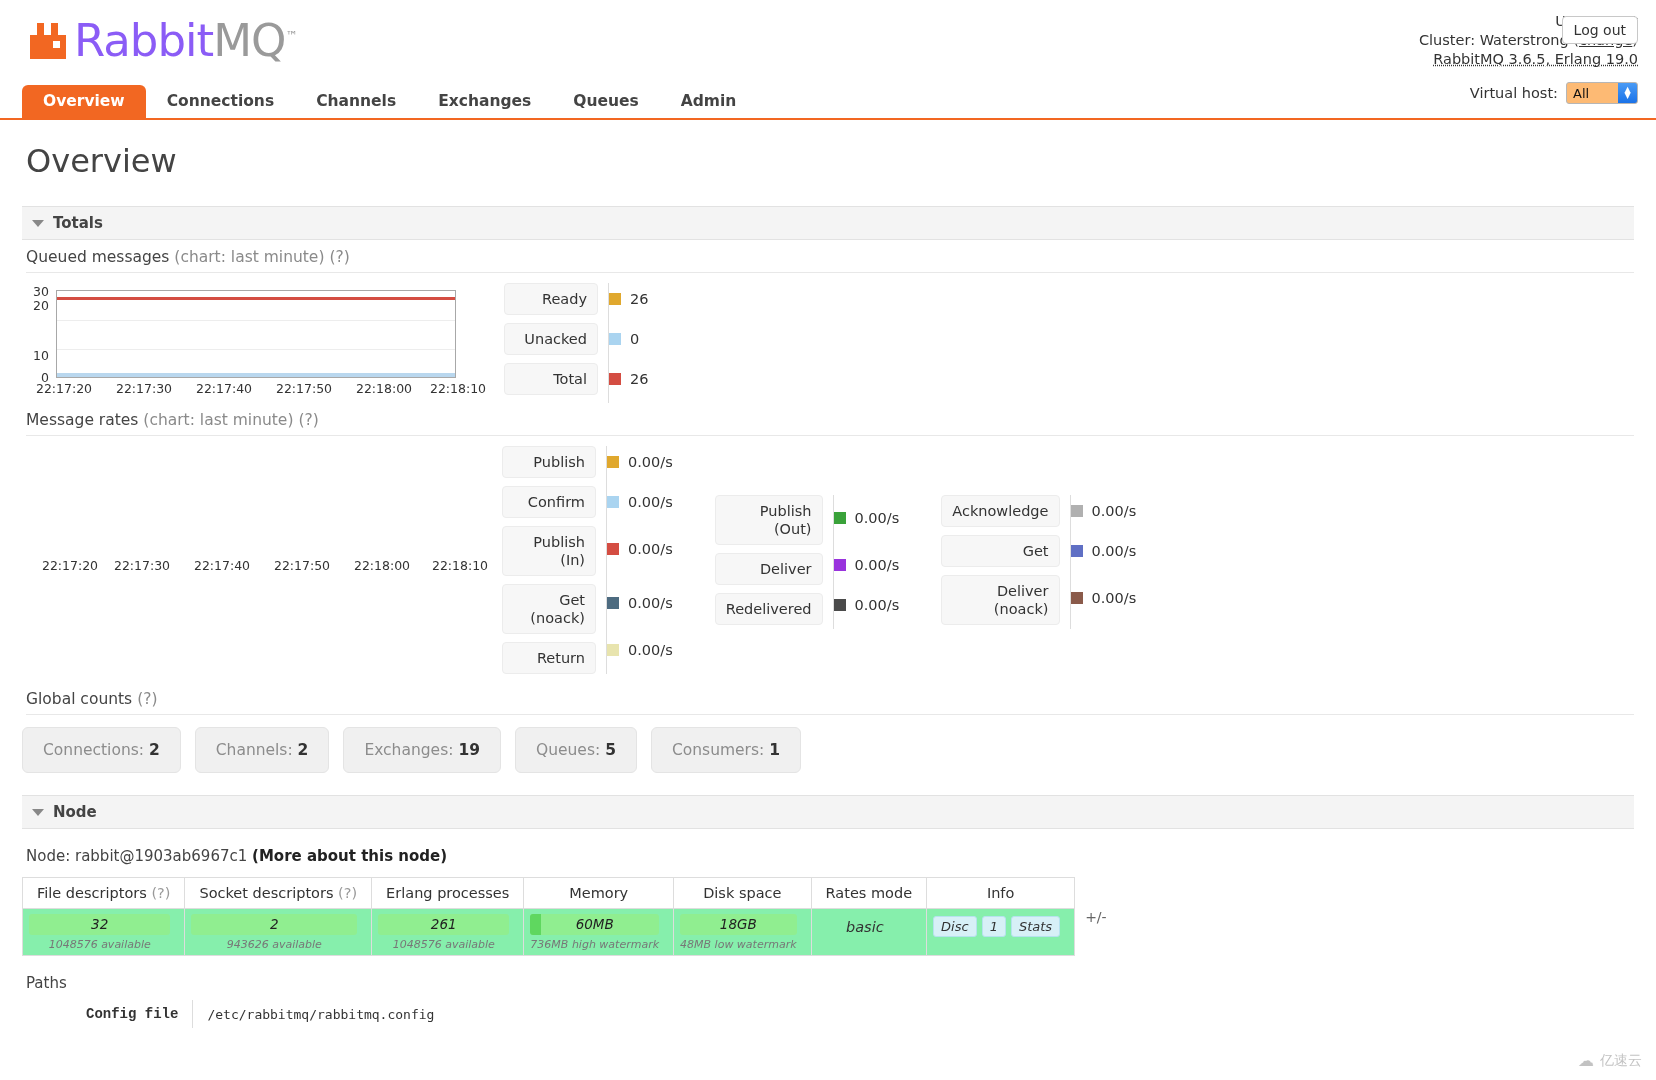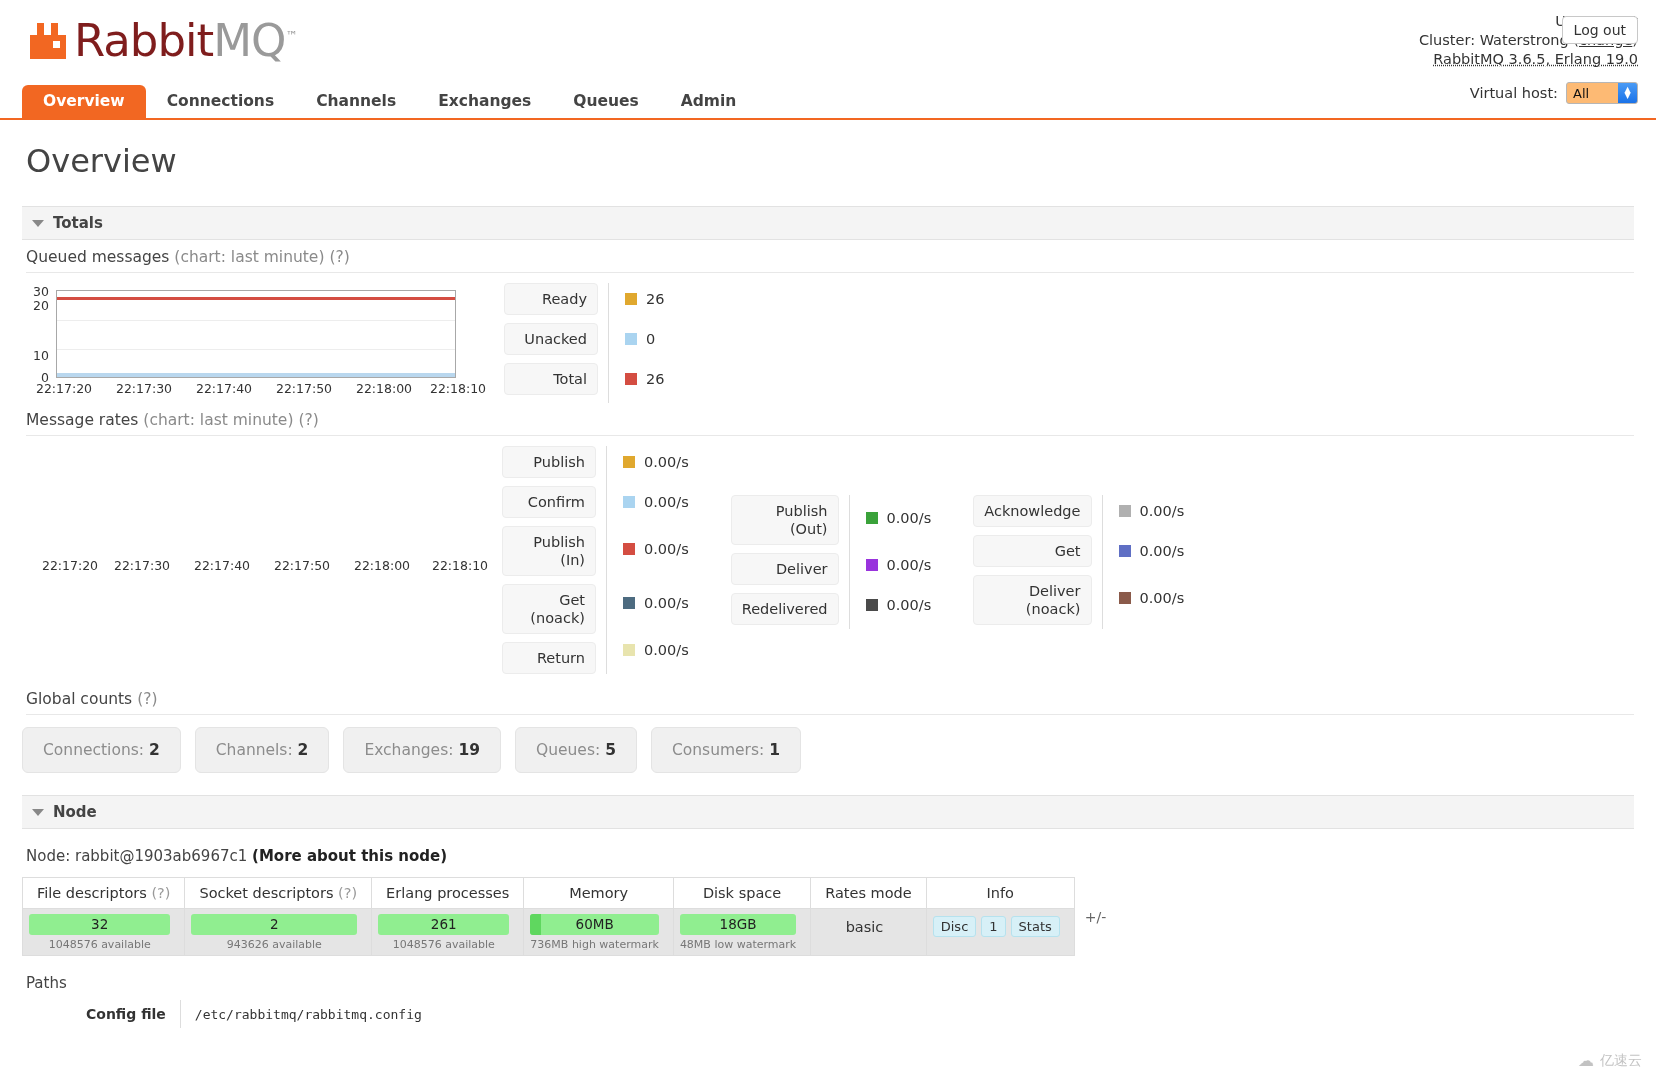--- a/index.html
+++ b/index.html
@@ -29,21 +29,21 @@
     margin-right: 4px;
   }
   .logo-mark svg { display:block; }
   .logo-text {
     font-size: 45px;
     line-height: 44px;
     font-weight: 400;
     letter-spacing: -1px;
     font-family: "DejaVu Sans", "Liberation Sans", sans-serif;
   }
-  .logo-rabbit { color: #7f1d1d; }
+  .logo-rabbit { color: #8b5cf6; }
   .logo-mq { color: #9a9a9a; }
   .logo-tm { font-size: 12px; color: #9a9a9a; vertical-align: super; }
 
   #user-info {
     position: absolute;
     right: 18px; top: 12px;
     text-align: right;
     font-size: 14.5px;
     line-height: 19px;
     color: #333;
@@ -182,21 +182,20 @@
     margin-top: 3px;
   }
   .xtick { position: absolute; transform: translateX(-50%); white-space: nowrap; }
 
   
   .legend-group { display: flex; align-items: flex-start; }
   .legend-labels { display: flex; flex-direction: column; }
   .legend-vals {
     display: flex; flex-direction: column;
     border-left: 1px solid #ddd;
-    padding-left: 16px;
     margin-left: 10px;
   }
   .lbl-pill {
     background: #f7f7f7;
     border: 1px solid #ececec;
     border-radius: 4px;
     font-size: 14.5px;
     color: #333;
     text-align: right;
     padding: 6px 10px;
@@ -248,23 +247,24 @@
     border: 1px solid #ddd;
     padding: 7px 14px;
     background: #fff;
     text-align: center;
     white-space: nowrap;
   }
   table.node-table th .q { color: #999; }
   table.node-table td {
     border: 1px solid #ddd;
     padding: 5px 14px 4px 6px;
-    background: #e5e5e5;
+    background: #86efac;
     text-align: center;
     vertical-align: top;
+    font-style: italic;
   }
   .bar {
     position: relative;
     background: #90ee90;
     border-radius: 3px;
     height: 21px;
     line-height: 21px;
     font-size: 13.5px;
     color: #222;
     text-align: center;
@@ -309,20 +309,21 @@
     font-size: 14px;
     margin-left: 4px;
   }
   table.paths-table th {
     text-align: center;
     font-weight: bold;
     color: #333;
     padding: 6px 14px 6px 60px;
     border-right: 1px solid #ddd;
     white-space: nowrap;
+    font-family: Liberation Mono, monospace;
   }
   table.paths-table td {
     padding: 6px 14px;
     font-family: "DejaVu Sans Mono", "Liberation Mono", monospace;
     font-size: 13px;
     color: #333;
   }
 
   
   #watermark {

